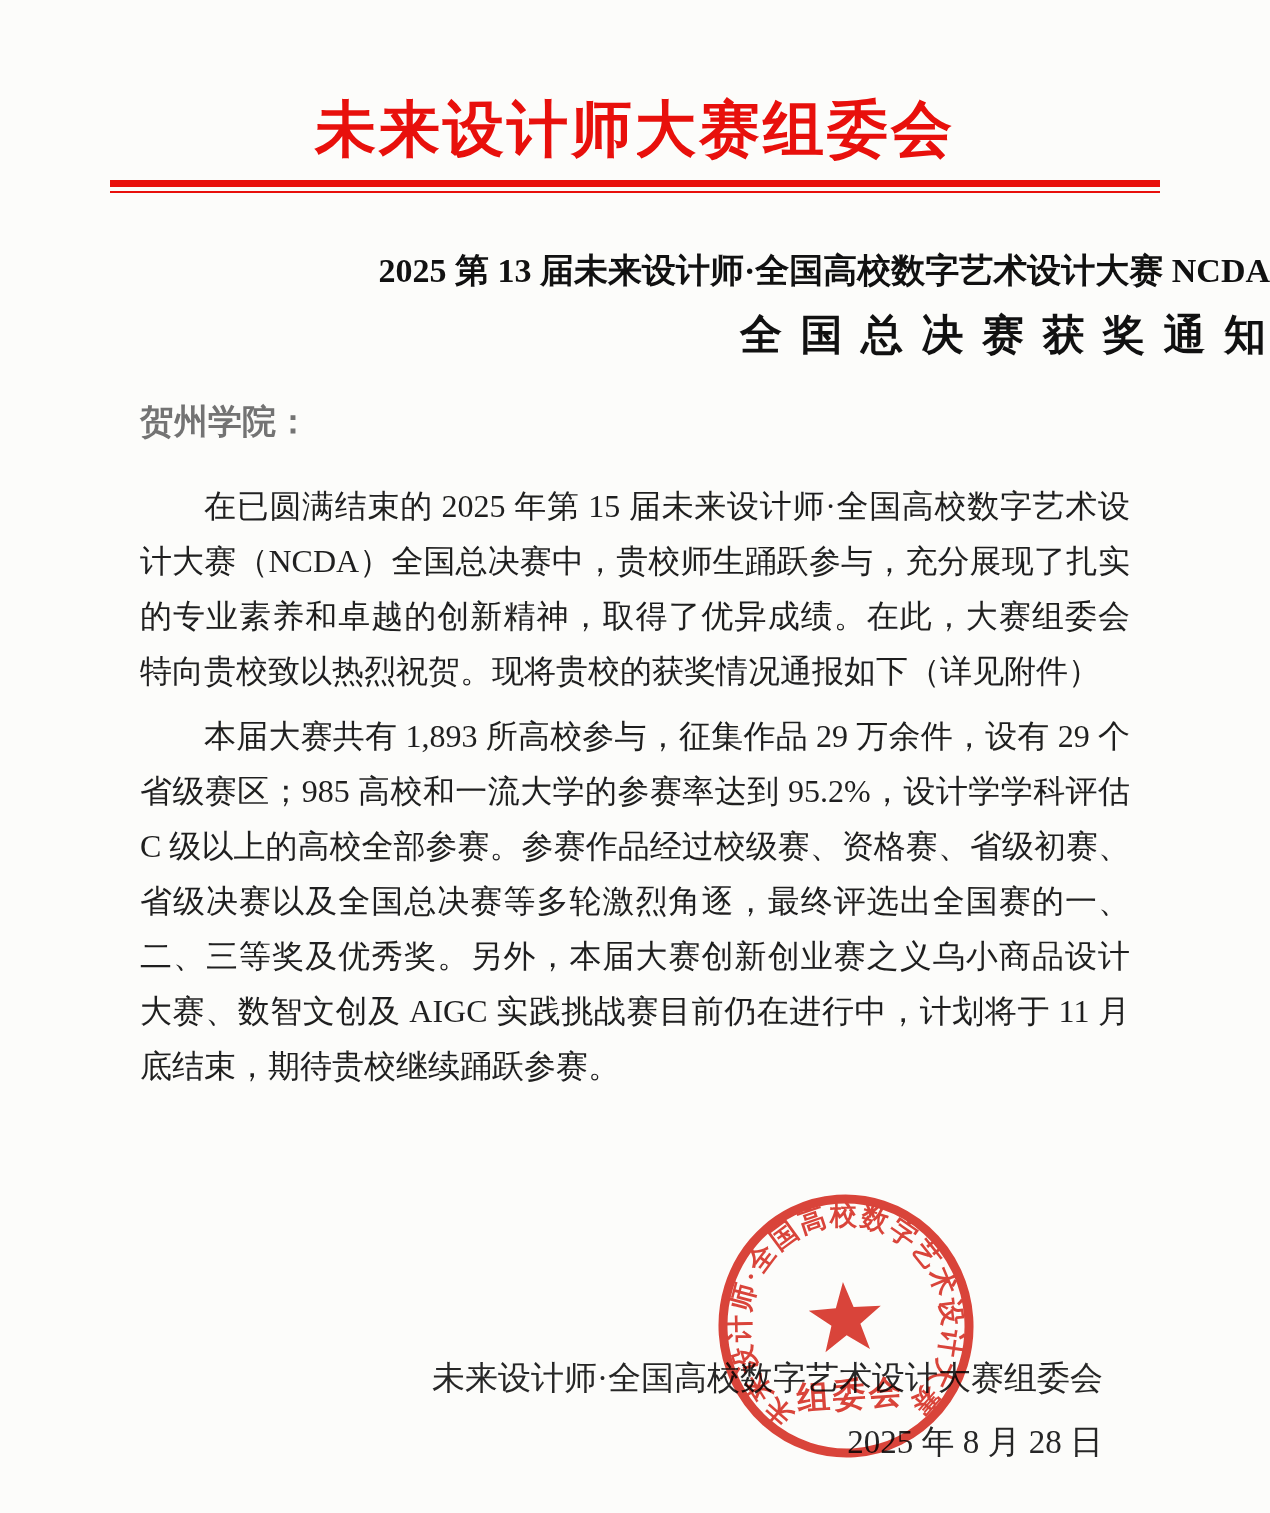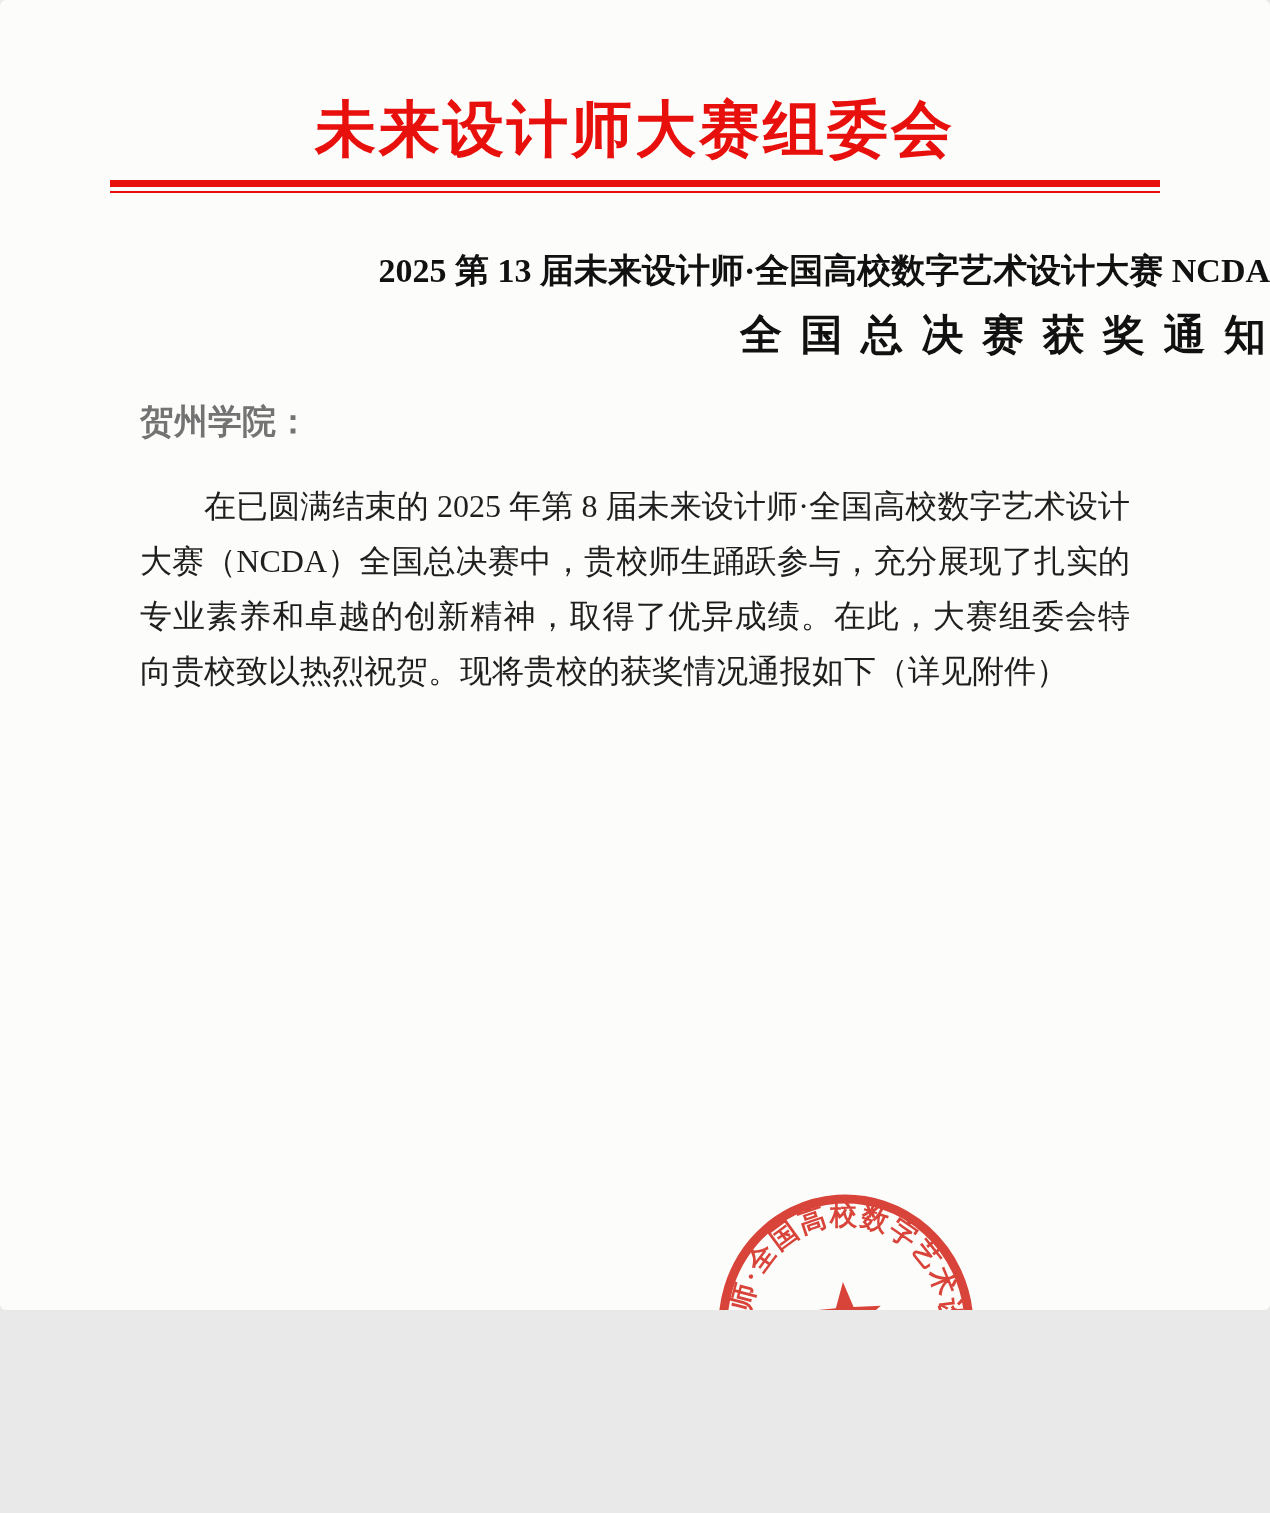--- a/index.html
+++ b/index.html
@@ -4,28 +4,27 @@
 <style>
   :root{
     --accent:#e8100c;
     --stamp:#d93025;
     --page-bg:#fcfcfa;
     --ink:#1f1f1f;
   }
   html,body{margin:0;padding:0;background:#e9e9e9;}
   .page{
     position:relative;
-    width:1270px;height:1310px;
+    width:1270px;height:1513px;
     margin:0 auto;
     background:var(--page-bg);
     font-family:"Liberation Serif","DejaVu Serif",serif;
     color:var(--ink);
     overflow:hidden;
     box-sizing:border-box;
-    border-radius:6px;
   }
   
   .org-header{
     margin:92px 0 0;
     text-align:center;
     font-size:61px;
     line-height:76px;
     font-weight:bold;
     letter-spacing:3px;
     color:var(--accent);
@@ -90,21 +89,22 @@
     <div class="thin"></div>
   </div>
 
   <div class="title-block">
     <div class="title-line1">2025 第 13 届未来设计师·全国高校数字艺术设计大赛 NCDA</div>
     <div class="title-line2">全 国 总 决 赛 获 奖 通 知</div>
   </div>
 
   <div class="greeting">贺州学院：</div>
 
-  <p class="body-paragraph first">在已圆满结束的 2025 年第 8 届未来设计师·全国高校数字艺术设计大赛（NCDA）全国总决赛中，贵校师生踊跃参与，充分展现了扎实的专业素养和卓越的创新精神，取得了优异成绩。在此，大赛组委会特向贵校致以热烈祝贺。现将贵校的获奖情况通报如下（详见附件）</p>
+  <p class="body-paragraph first">在已圆满结束的 2025 年第 15 届未来设计师·全国高校数字艺术设计大赛（NCDA）全国总决赛中，贵校师生踊跃参与，充分展现了扎实的专业素养和卓越的创新精神，取得了优异成绩。在此，大赛组委会特向贵校致以热烈祝贺。现将贵校的获奖情况通报如下（详见附件）</p>
+  <p class="body-paragraph">本届大赛共有 1,893 所高校参与，征集作品 29 万余件，设有 29 个省级赛区；985 高校和一流大学的参赛率达到 95.2%，设计学学科评估 C 级以上的高校全部参赛。参赛作品经过校级赛、资格赛、省级初赛、省级决赛以及全国总决赛等多轮激烈角逐，最终评选出全国赛的一、二、三等奖及优秀奖。另外，本届大赛创新创业赛之义乌小商品设计大赛、数智文创及 AIGC 实践挑战赛目前仍在进行中，计划将于 11 月底结束，期待贵校继续踊跃参赛。</p>
 
   <div class="stamp">
     <svg viewBox="0 0 264 272" xmlns="http://www.w3.org/2000/svg">
       <ellipse class="ring" cx="132" cy="136" rx="123" ry="127"></ellipse>
       <path id="seal-arc" d="M 83.5 224.5 A 97 102 0 1 1 180.5 224.5" fill="none"></path>
       <text class="ring-text">
         <textPath href="#seal-arc" startOffset="50%" text-anchor="middle">未来设计师·全国高校数字艺术设计大赛</textPath>
       </text>
       <polygon class="star" points="132,92 140.9,117.7 168.1,118.3 146.5,134.7 154.3,160.7 132,145.2 109.7,160.7 117.5,134.7 95.9,118.3 123.1,117.7"></polygon>
       <text class="center-label" x="132" y="216" text-anchor="middle">组委会</text>

